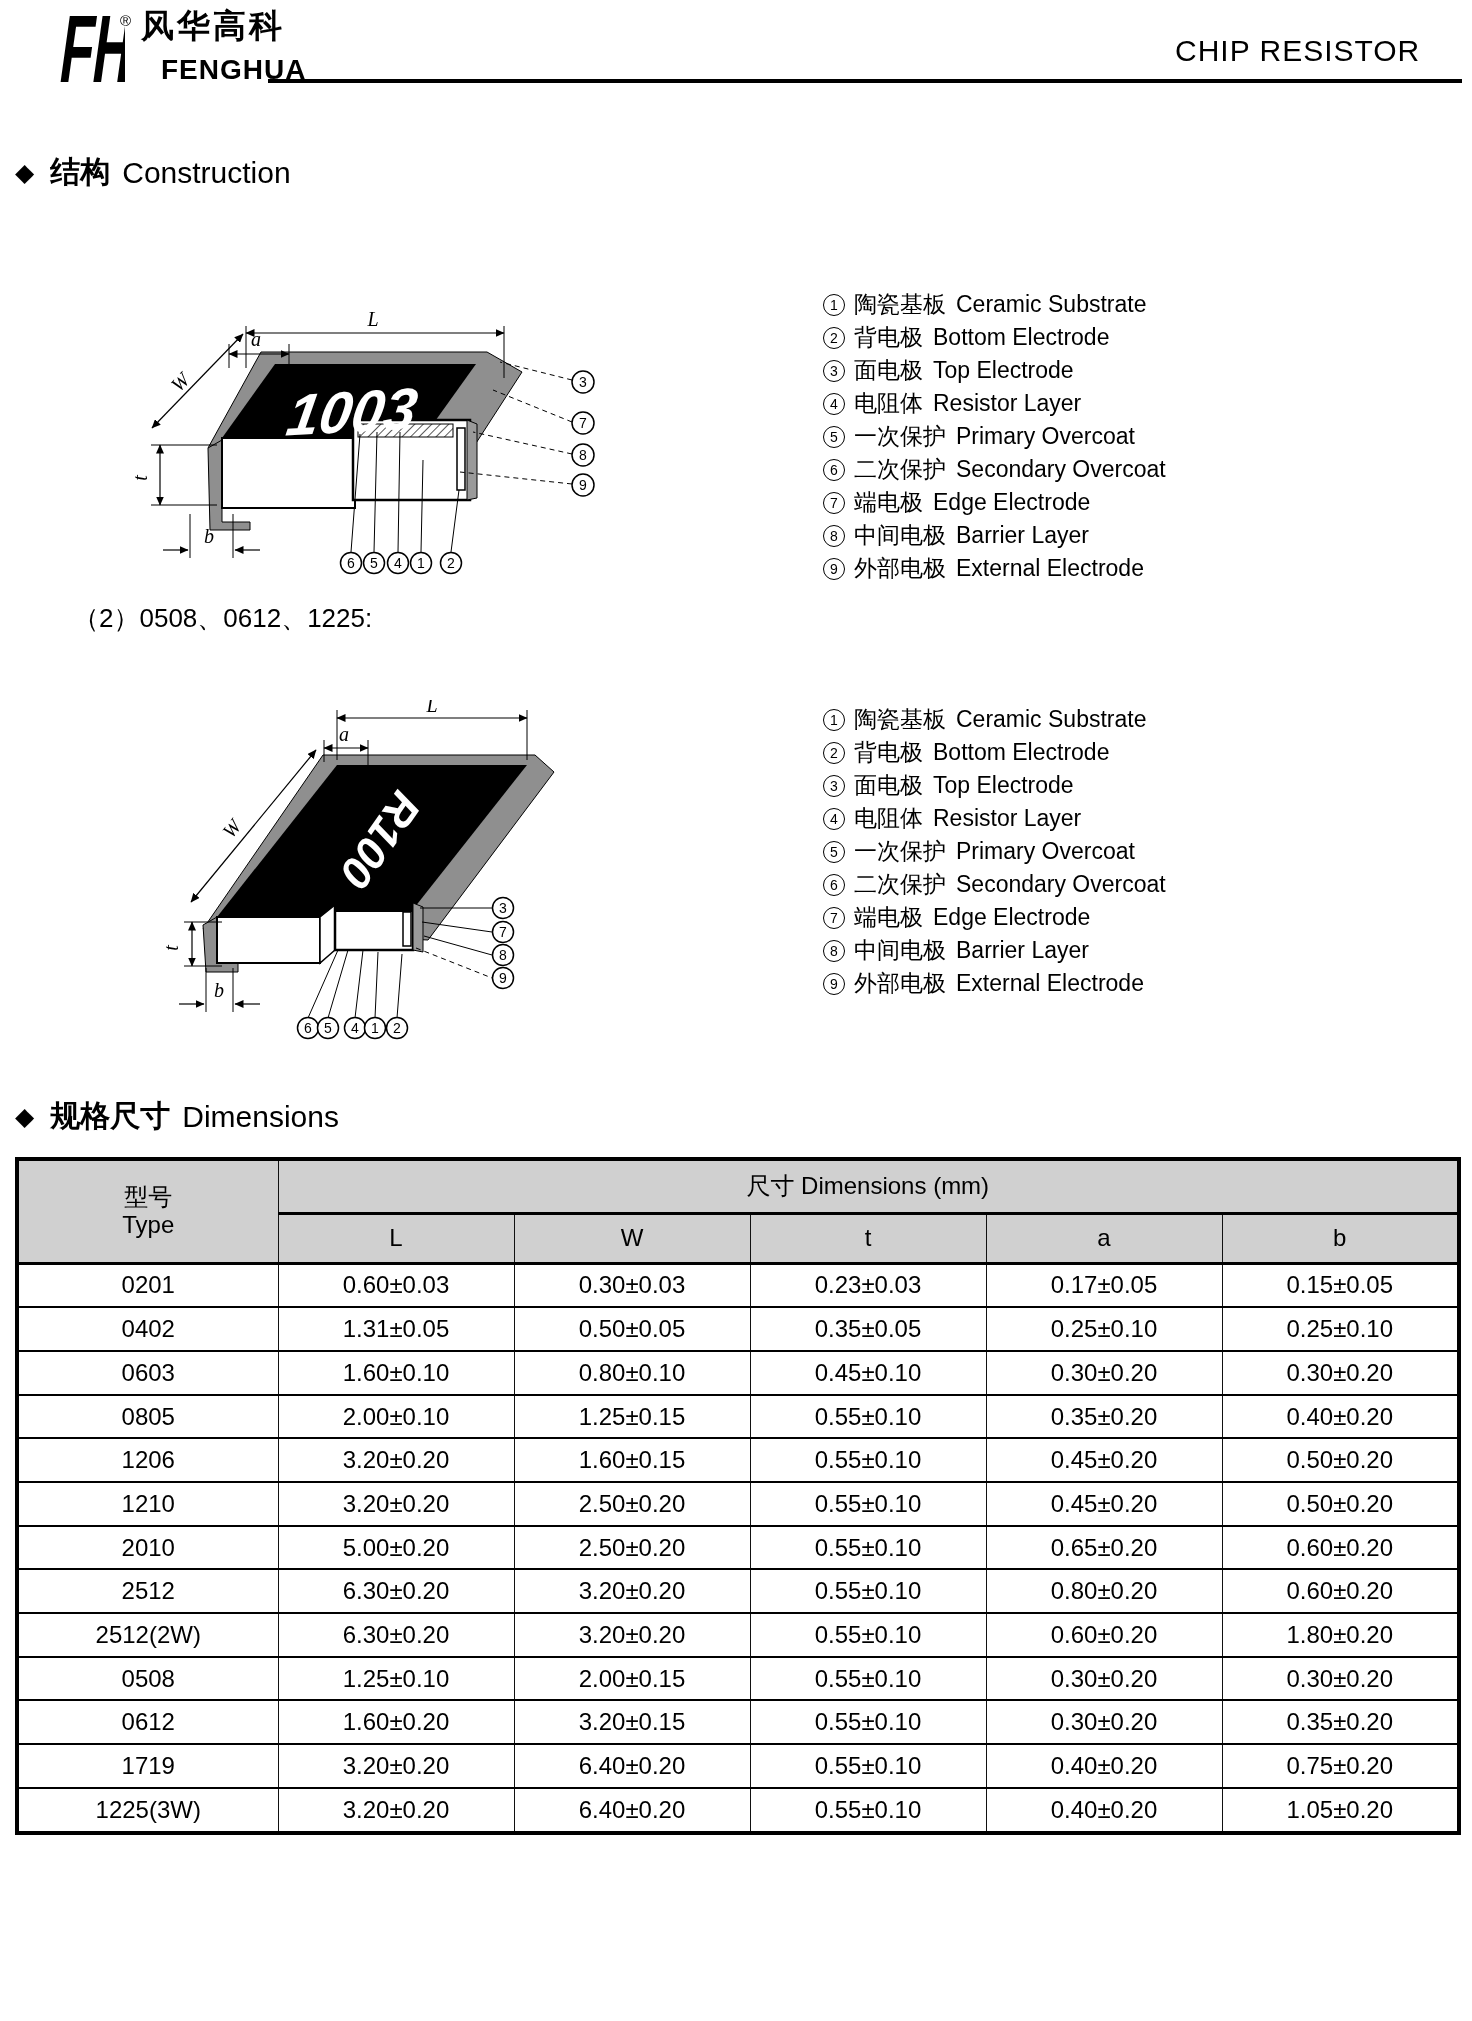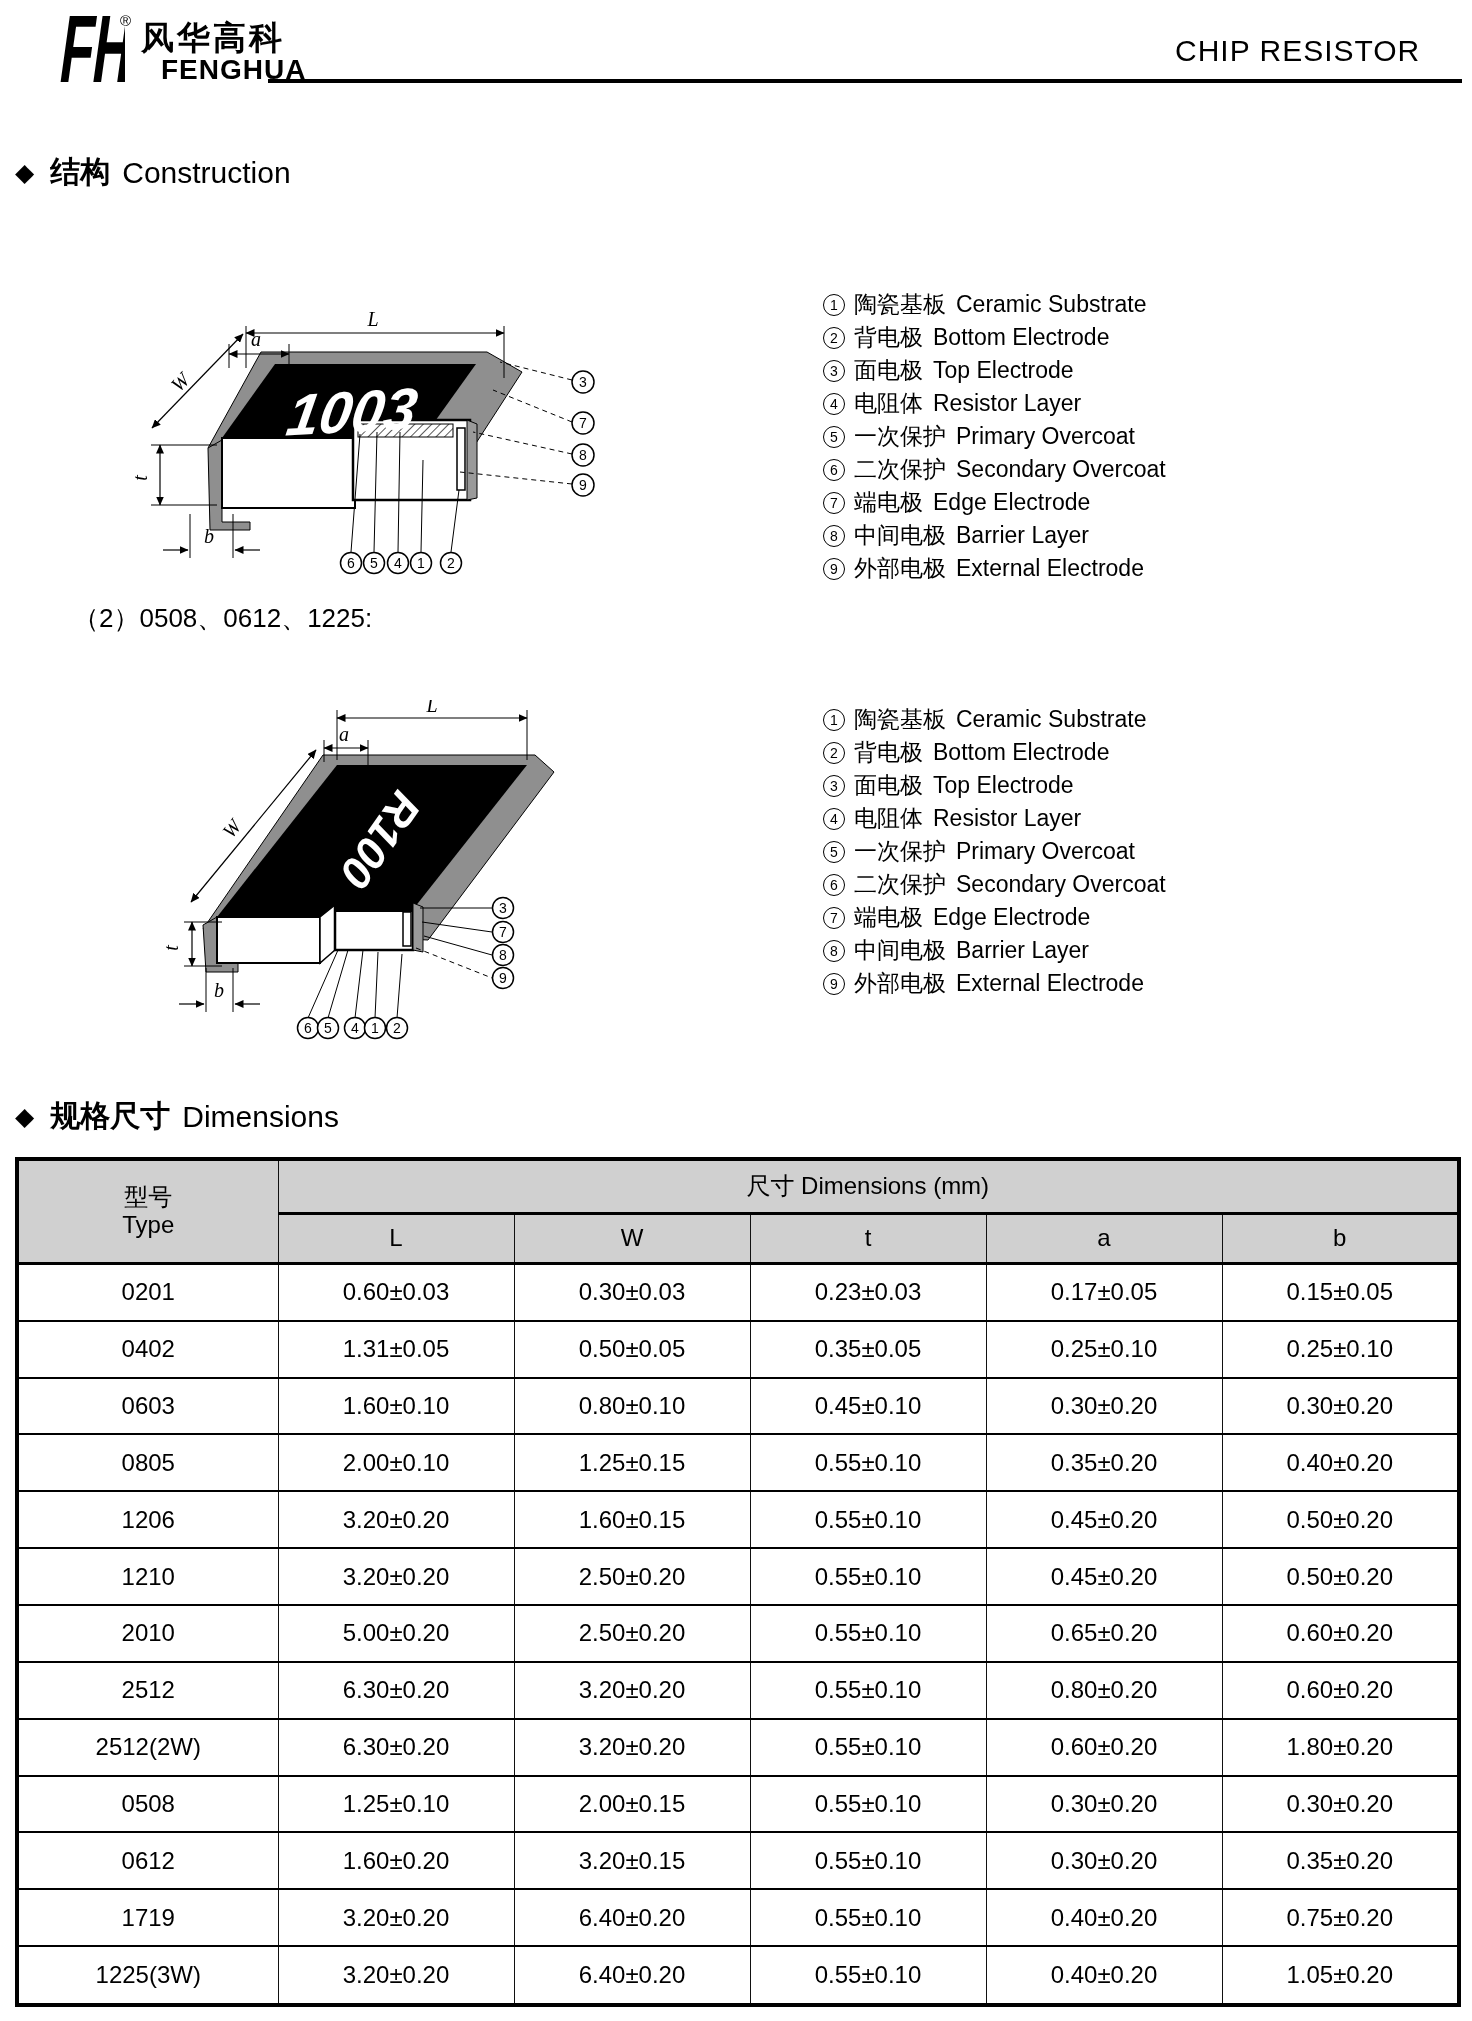--- a/index.html
+++ b/index.html
@@ -3,21 +3,21 @@
 <meta charset="utf-8">
 <style>
   html,body{margin:0;padding:0;background:#fff;}
   #page{position:relative;width:1472px;height:2021px;background:#fff;color:#000;
         font-family:"Liberation Sans",sans-serif;overflow:hidden;}
   .abs{position:absolute;}
 
   
   #logo-mark{left:55px;top:6px;width:70px;height:86px;}
   #reg-mark{left:120px;top:12px;font-size:15px;}
-  #brand-cn{left:141px;top:16px;font-size:33px;font-weight:bold;letter-spacing:3px;white-space:nowrap;}
+  #brand-cn{left:141px;top:4px;font-size:33px;font-weight:bold;letter-spacing:3px;white-space:nowrap;}
   #brand-en{left:141px;top:54px;font-size:28px;font-weight:bold;letter-spacing:1px;white-space:nowrap;margin-left:20px;}
   #doc-title{left:1175px;top:34px;font-size:30px;letter-spacing:1px;white-space:nowrap;}
   #header-rule{left:268px;top:79px;width:1194px;height:4px;background:#000;}
 
   
   .sec-head{display:flex;align-items:center;font-size:30px;white-space:nowrap;}
   .sec-head .diamond{font-size:25px;margin-right:16px;}
   .sec-head .cnh{font-weight:bold;margin-right:12px;}
   #construction-head{left:15px;top:152px;}
   #dimensions-head{left:15px;top:1096px;}
@@ -41,21 +41,21 @@
   svg .dimline{stroke:#000;stroke-width:1.2px;fill:none;}
   svg .extline{stroke:#000;stroke-width:1px;fill:none;}
   svg .leader{stroke:#000;stroke-width:1px;fill:none;}
   svg .leader-dash{stroke:#000;stroke-width:1px;fill:none;stroke-dasharray:5 4;}
   svg .callout{fill:#fff;stroke:#000;stroke-width:1.5px;}
   svg .cotext{font-family:"Liberation Sans",sans-serif;font-size:14px;text-anchor:middle;}
   svg .dimlabel{font-family:"Liberation Serif",serif;font-style:italic;font-size:20px;text-anchor:middle;}
   svg .marking{font-family:"Liberation Sans",sans-serif;font-style:italic;font-weight:bold;fill:#fff;}
 
   
-  #dim-table{left:15px;top:1157px;width:1442px;height:850px;border-collapse:collapse;table-layout:fixed;}
+  #dim-table{left:15px;top:1157px;width:1442px;height:678px;border-collapse:collapse;table-layout:fixed;}
   #dim-table th,#dim-table td{border:1.5px solid #111;text-align:center;vertical-align:middle;padding:0;}
   #dim-table{border:4px solid #000;}
   #dim-table thead th{background:#d0d0d0;font-weight:normal;font-size:24px;}
   #dim-table thead tr:first-child{height:54px;}
   #dim-table thead tr:last-child{height:50px;}
   #dim-table thead tr:first-child th{border-bottom:3px solid #000;}
   #dim-table thead tr:last-child th{border-bottom:3px solid #000;}
   #dim-table tbody td{font-size:24px;border-top:2px solid #000;border-bottom:2px solid #000;background:#fff;}
   #th-type div{line-height:1.18;}
 </style>

